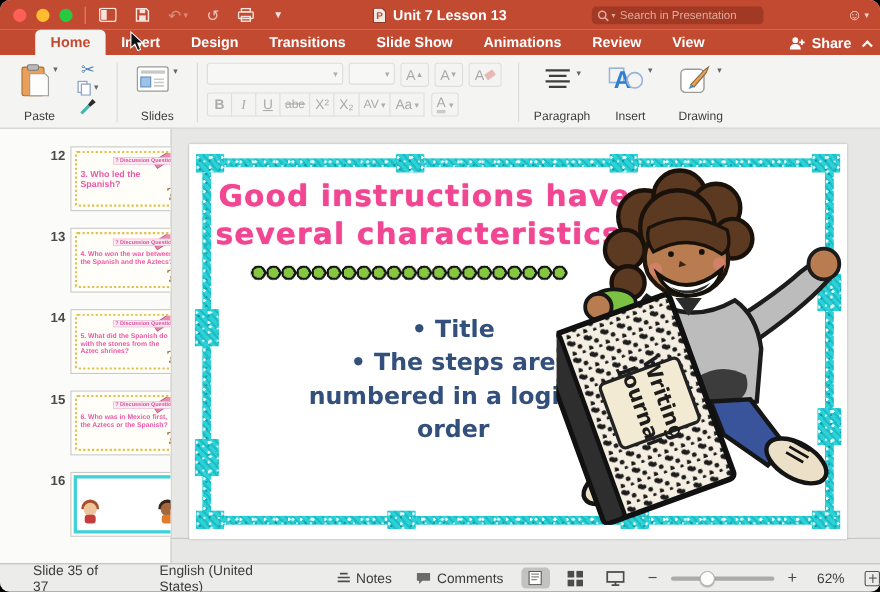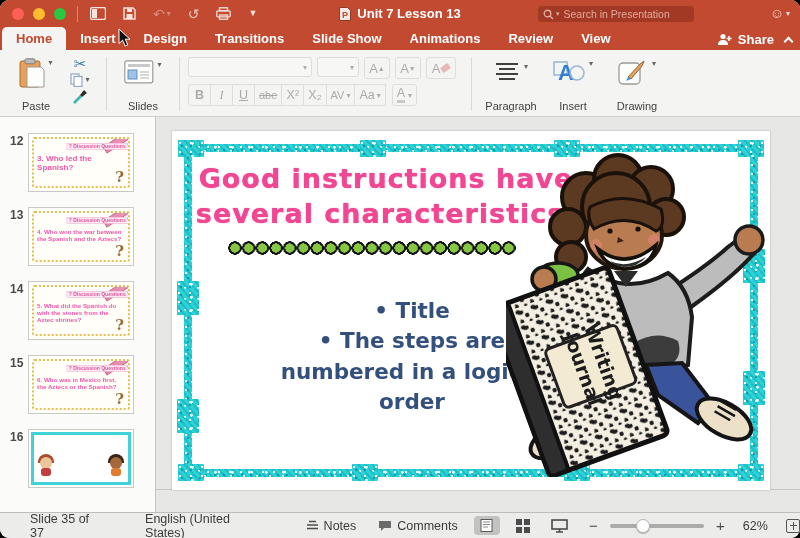--- a/index.html
+++ b/index.html
@@ -20,21 +20,21 @@
   .tiny-caret{font-size:8px;margin-left:2px;color:#f3d8d0;}
   .doc-title{position:absolute;left:0;right:0;top:0;height:27px;display:flex;align-items:center;justify-content:center;gap:6px;pointer-events:none;}
   .doc-title span{color:#fff;font-size:13px;font-weight:bold;}
   .searchbox{position:absolute;left:538px;top:6px;width:156px;height:16px;background:rgba(80,15,5,.28);border-radius:4px;display:flex;align-items:center;padding:0 5px;gap:2px;}
   .searchbox input{background:transparent;border:none;outline:none;width:118px;font-size:10.5px;color:#ffe9e2;}
   .searchbox input::placeholder{color:#e0a99c;}
   .smiley{position:absolute;right:10px;top:5px;color:#f7ded7;font-size:14px;display:flex;align-items:center;}
 
   
   .tabrow{position:relative;height:23px;background:#c24a31;display:flex;align-items:flex-end;}
-  .tabs{display:flex;align-items:flex-end;margin-left:2px;justify-content:center;}
+  .tabs{display:flex;align-items:flex-end;margin-left:32px;justify-content:center;}
   .tab{height:23px;display:flex;align-items:center;padding:0 14px;color:#ffffff;font-size:13px;font-weight:600;cursor:default;}
   .tab.active{background:#f4f4f3;color:#c5492f;border-radius:5px 5px 0 0;}
   .share{position:absolute;right:8px;bottom:3px;display:flex;align-items:center;gap:5px;color:#fff;font-size:13px;font-weight:600;}
   .chev-up{width:7px;height:7px;border-left:2px solid #fff;border-top:2px solid #fff;transform:rotate(45deg);margin-left:6px;margin-top:3px;}
 
   
   .ribbon{position:relative;height:67px;background:#f4f4f3;border-bottom:1px solid #cfcfcd;display:flex;align-items:stretch;padding:4px 0 0 10px;}
   .rgroup{display:flex;flex-direction:column;align-items:center;position:relative;}
   .rlabel{font-size:11px;color:#3f3f3f;margin-top:auto;padding-bottom:4px;}
   .rsep{width:1px;background:#dad9d7;margin:3px 8px 5px 8px;}
@@ -42,21 +42,21 @@
   .dis{color:#aeaeac !important;}
   .combo{height:20px;background:#f7f7f6;border:1px solid #dddddb;border-radius:3px;display:flex;align-items:center;justify-content:flex-end;padding:0 4px;}
   .fbtn{height:22px;min-width:23px;padding:0 4px;background:#f4f4f3;border:1px solid #deded c;border:1px solid #dededc;display:flex;align-items:center;justify-content:center;font-size:12.5px;color:#ababa9;margin-left:-1px;}
   .fbtn:first-child{margin-left:0;border-radius:3px 0 0 3px;}
   .fbtn:last-child{border-radius:0 3px 3px 0;}
   .abtn{height:22px;min-width:26px;background:#f4f4f3;border:1px solid #dededc;border-radius:3px;display:flex;align-items:center;justify-content:center;font-size:13px;color:#ababa9;}
 
   
   .content{display:flex;height:395px;background:#e7e7e6;}
   .thumbpanel{width:156px;background:#fbfbfa;border-right:1px solid #c4c4c2;padding-top:16px;overflow:hidden;}
-  .thumbrow{display:flex;margin-bottom:15px;}
+  .thumbrow{display:flex;margin-bottom:15px;padding-left:36px;}
   .tnum{width:28px;font-size:12px;font-weight:bold;color:#4a4a4a;text-align:left;padding-left:10px;padding-top:1px;flex:none;}
   .tcard{width:106px;height:59px;background:#fffef8;border:1px solid #c9c9c7;position:relative;overflow:hidden;flex:none;}
   .dq-inner{position:absolute;inset:3px;border:2px dotted #e2c04f;border-radius:3px;overflow:hidden;}
   .pencil{position:absolute;top:-2px;right:-8px;width:34px;height:8px;background:linear-gradient(90deg,#e57fa8,#ef9ec0);border:1px solid #c2557f;transform:rotate(-33deg);}
   .dqhead{margin:4px auto 1px auto;width:fit-content;background:#fdeaf3;border:1px solid #eaaacb;color:#d9519b;font-size:10px;font-weight:bold;padding:0 3px;transform:scale(.5);transform-origin:top center;white-space:nowrap;}
   .dqtext{color:#ee58a6;font-weight:bold;font-size:10px;line-height:1.15;padding:0 5px;transform:scale(.62);transform-origin:top left;width:160%;margin-top:-3px;}
   .qmark{position:absolute;bottom:0px;right:4px;color:#9a6a33;font-size:15px;font-weight:bold;font-family:"DejaVu Serif",serif;}
   .wa-inner{position:absolute;inset:2px;border:3px solid #3fd2d8;overflow:hidden;background:#fff;}
   .watext{position:absolute;left:0;right:0;top:6px;text-align:center;color:#f064ab;font-weight:bold;font-size:11px;line-height:1.2;white-space:pre-line;font-family:"DejaVu Sans",sans-serif;}
   .kid{position:absolute;bottom:6px;width:18px;height:22px;}
@@ -75,21 +75,21 @@
     radial-gradient(circle 1px at 62% 60%,rgba(255,255,255,.9) 0 1px,transparent 1.1px),
     radial-gradient(circle 1.4px at 84% 25%,rgba(255,255,255,.85) 0 1.4px,transparent 1.5px),
     radial-gradient(circle 1px at 40% 75%,rgba(0,120,135,.6) 0 1px,transparent 1.2px),
     repeating-linear-gradient(48deg,rgba(0,130,145,.28) 0 2px,transparent 2px 5px);
     background-size:11px 9px,13px 11px,17px 13px,9px 8px,auto;}
   .fbar{position:absolute;}
   .ftab{position:absolute;width:26px;height:17px;border-radius:1px;}
 
   .slide-title{position:absolute;left:14px;top:30px;width:400px;text-align:center;font-family:"DejaVu Sans",sans-serif;font-weight:bold;font-size:27px;line-height:1.3;color:#f14692;letter-spacing:1px;white-space:pre-line;text-shadow:0 0 1px #e83e8c;}
   .dotchain{position:absolute;left:56px;top:108px;width:288px;height:18px;background-image:radial-gradient(circle at 7px 9px,#86c640 0 4.6px,#151515 4.6px 6.6px,transparent 6.8px);background-size:13.7px 18px;background-repeat:repeat-x;}
-  .bullets{position:absolute;left:10px;top:143px;width:420px;font-family:"DejaVu Sans",sans-serif;font-weight:bold;font-size:21.5px;line-height:1.42;color:#33507d;text-align:center;}
+  .bullets{position:absolute;left:10px;top:132px;width:420px;font-family:"DejaVu Sans",sans-serif;font-weight:bold;font-size:21.5px;line-height:1.42;color:#33507d;text-align:center;}
   .bullets li{list-style:none;white-space:pre-line;}
   .bullets li::before{content:"•  ";}
   .boy{position:absolute;right:2px;top:16px;}
 
   
   .statusbar{position:relative;height:26px;background:#ececeb;border-top:1px solid #bdbdbb;display:flex;align-items:center;font-size:12.5px;color:#3c3c3c;}
   .sb-item{display:flex;align-items:center;gap:5px;}
   .viewbtn{width:28px;height:19px;border-radius:4px;display:flex;align-items:center;justify-content:center;}
   .viewbtn.sel{background:#c2c2c0;}
   .gridic{display:grid;grid-template-columns:6px 6px;grid-gap:2px;}

